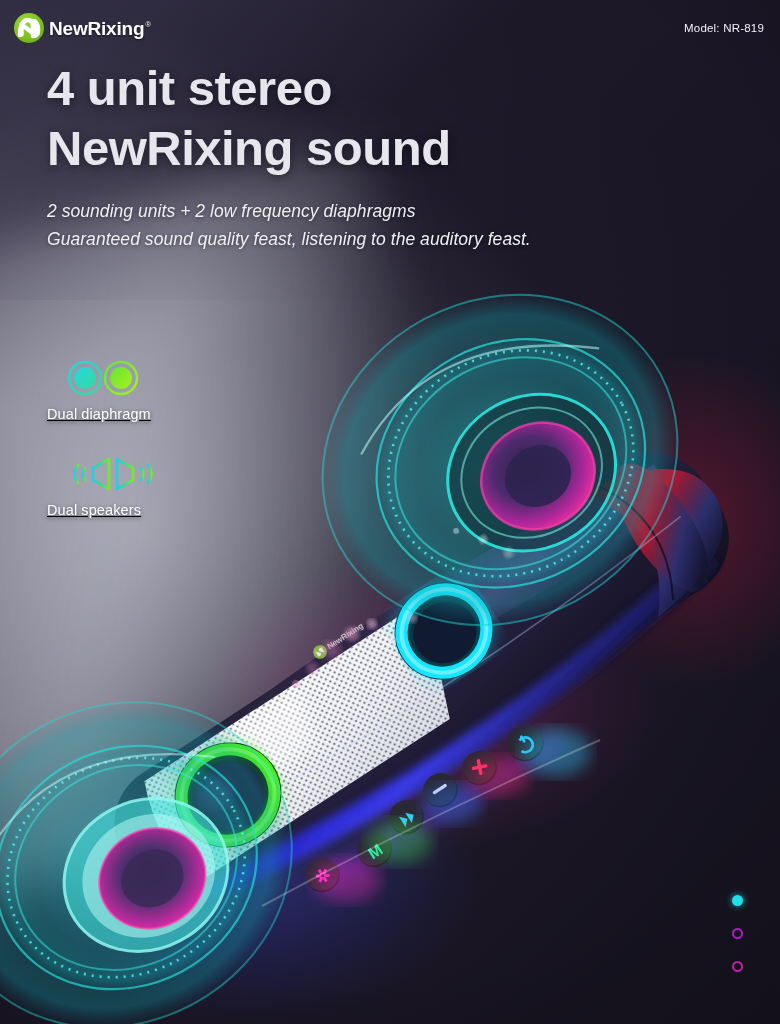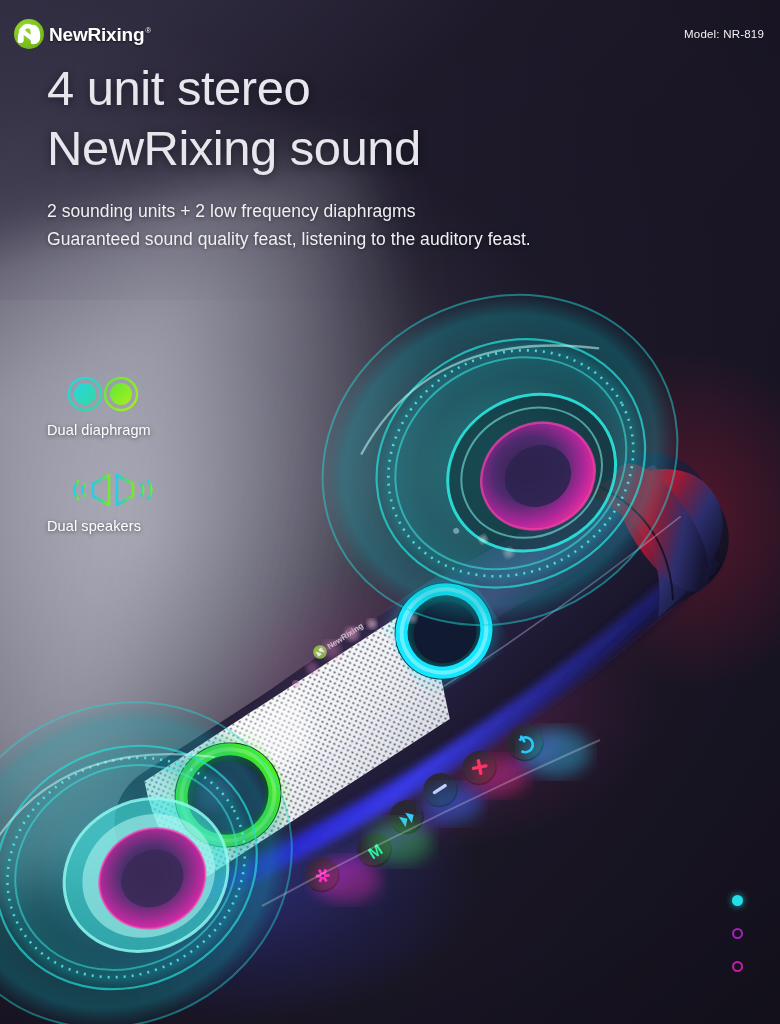--- a/index.html
+++ b/index.html
@@ -48,21 +48,21 @@
     background: linear-gradient(140deg, rgba(70,66,92,0.55) 0%, rgba(36,32,50,0.15) 45%, rgba(0,0,0,0) 70%);
   }
   .bg-vignette {
     position: absolute; inset: 0;
     background: radial-gradient(120% 100% at 50% 45%, rgba(0,0,0,0) 50%, rgba(8,6,14,0.55) 100%);
     pointer-events: none;
   }
 
   
   .header {
-    position: absolute; left: 0; top: 12px;
+    position: absolute; left: 0; top: 6px;
     width: 780px; height: 44px;
     display: flex; align-items: center;
     justify-content: space-between;
     padding: 0 16px 0 14px;
     box-sizing: border-box;
     z-index: 40;
   }
   .brand { display: flex; align-items: center; gap: 5px; }
   .brand-mark {
     position: relative;
@@ -96,38 +96,38 @@
     font-size: 11.5px;
     letter-spacing: 0.2px;
   }
 
   
   .copy { position: absolute; left: 47px; top: 58px; z-index: 35; }
   .headline {
     color: #e6e6ec;
     font-size: 49px;
     line-height: 60px;
-    font-weight: 400;
+    font-weight: 700;
     letter-spacing: -0.5px;
     white-space: nowrap;
     text-shadow: 0 2px 10px rgba(0,0,0,0.45);
   }
-  .subcopy { margin-top: 19px; }
+  .subcopy { margin-top: 19px; font-style: italic; }
   .subline {
     color: #f0f0f4;
     font-size: 17.5px;
     line-height: 28px;
     font-weight: 400;
     letter-spacing: 0.05px;
     white-space: nowrap;
     text-shadow: 0 1px 4px rgba(0,0,0,0.45);
   }
 
   
-  .features { position: absolute; left: 47px; top: 372px; z-index: 36; }
+  .features { position: absolute; left: 47px; top: 356px; z-index: 36; text-decoration: underline; }
   .feature { margin-bottom: 30px; }
   .feature-icon { height: 44px; display: flex; align-items: center; padding-left: 18px; }
   .feature-label {
     color: #ffffff;
     font-size: 14.5px;
     margin-top: 6px;
     letter-spacing: 0.1px;
     text-shadow: 0 1px 4px rgba(0,0,0,0.5);
   }
 

